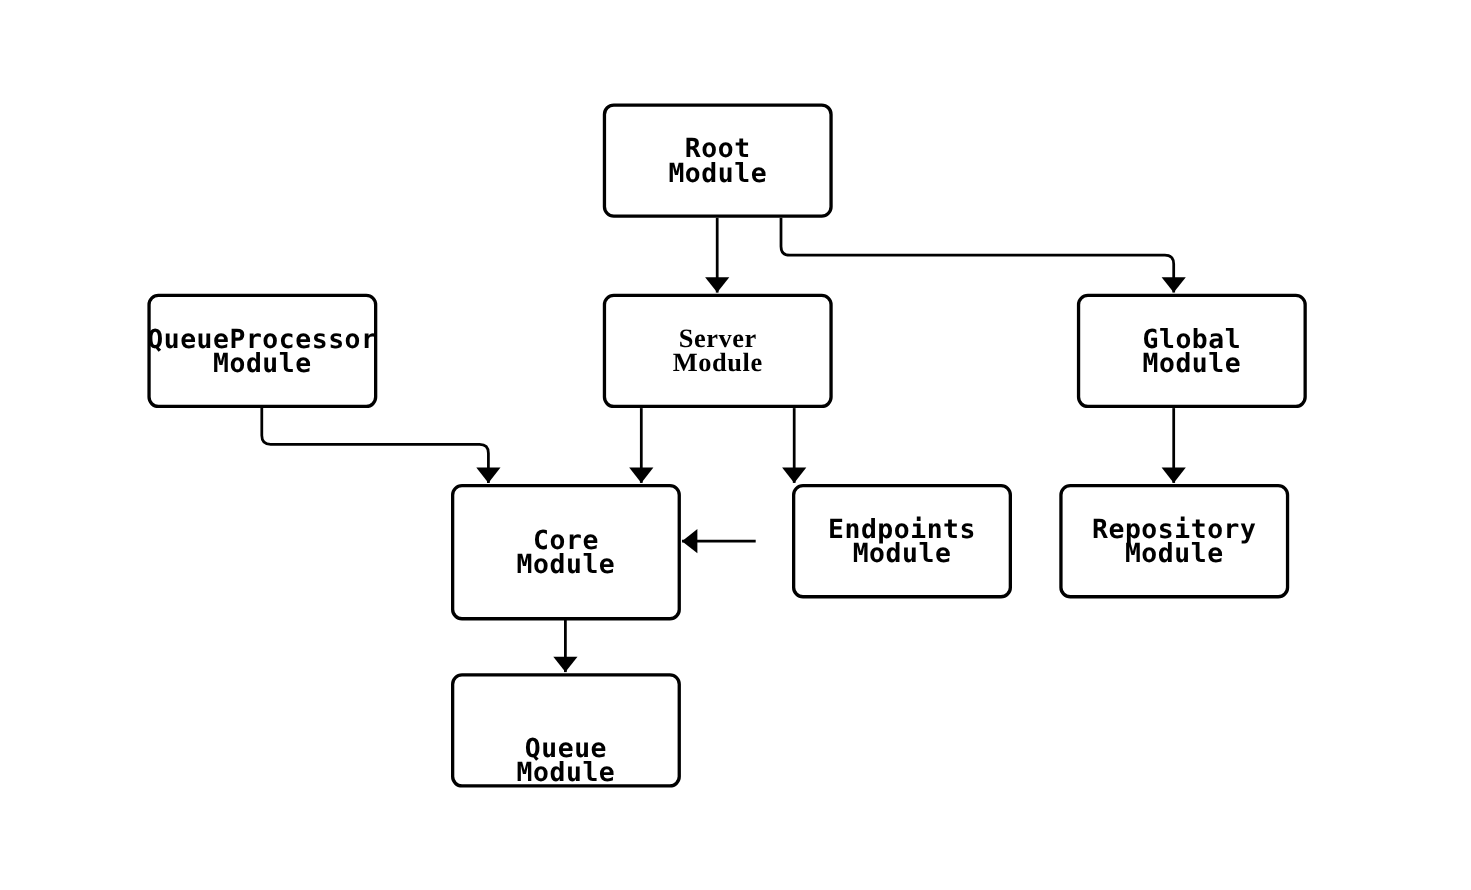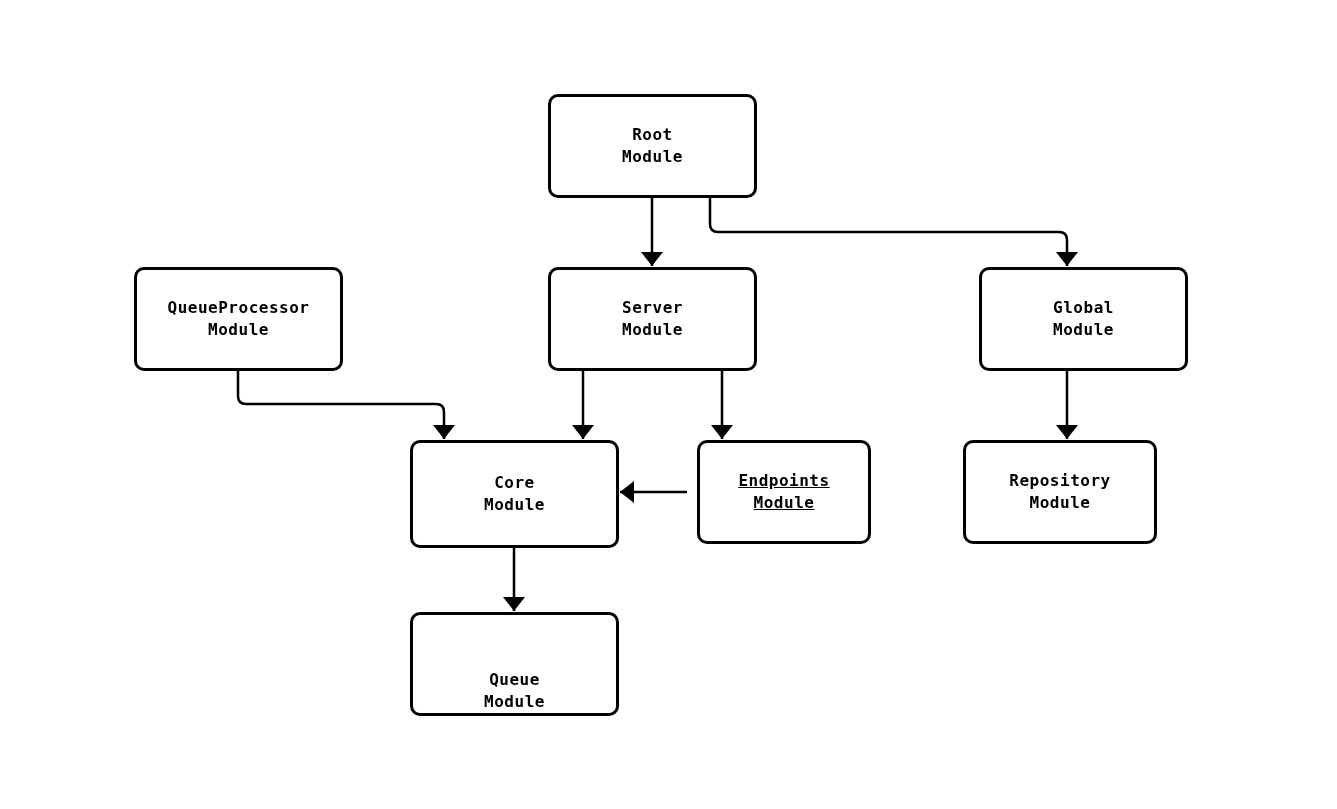--- a/index.html
+++ b/index.html
@@ -32,21 +32,21 @@
     box-sizing: border-box;
     background: var(--fill, #ffffff);
     border: 3px solid var(--stroke, #000000);
     border-radius: 10px;
     display: flex;
     align-items: center;
     justify-content: center;
     text-align: center;
   }
   .node .node-label {
-    font-size: 16px;
+    font-size: 24px;
     font-weight: bold;
     line-height: 22px;
     color: var(--text, #000000);
     white-space: pre-line;
     letter-spacing: 0.5px;
   }
 </style>
 </head>
 <body>
 
@@ -70,37 +70,37 @@
   </svg>
   <div id="node-layer">
       <div class="node" style="left: 548px; top: 94px; width: 209px; height: 104px;">
         <span class="node-label">Root
 Module</span>
       </div>
       <div class="node" style="left: 134px; top: 267px; width: 209px; height: 104px;">
         <span class="node-label">QueueProcessor
 Module</span>
       </div>
-      <div class="node" style="left: 548px; top: 267px; width: 209px; height: 104px;">
+      <div class="node" style="left: 548px; top: 267px; width: 209px; height: 104px; font-family: Liberation Serif, serif;">
         <span class="node-label">Server
 Module</span>
       </div>
       <div class="node" style="left: 963px; top: 267px; width: 209px; height: 104px; margin-left: 16px;">
         <span class="node-label">Global
 Module</span>
       </div>
-      <div class="node" style="left: 410px; top: 440px; width: 209px; height: 108px;">
+      <div class="node" style="left: 410px; top: 440px; width: 209px; height: 124px;">
         <span class="node-label">Core
 Module</span>
       </div>
-      <div class="node" style="left: 697px; top: 440px; width: 174px; height: 104px; text-decoration: underline;">
+      <div class="node" style="left: 720px; top: 440px; width: 200px; height: 104px;">
         <span class="node-label">Endpoints
 Module</span>
       </div>
-      <div class="node" style="left: 963px; top: 440px; width: 194px; height: 104px;">
+      <div class="node" style="left: 963px; top: 440px; width: 209px; height: 104px;">
         <span class="node-label">Repository
 Module</span>
       </div>
       <div class="node" style="left: 410px; top: 612px; width: 209px; height: 104px; align-items: flex-end;">
         <span class="node-label">Queue
 Module</span>
       </div>
     </div>
 </div>
 

